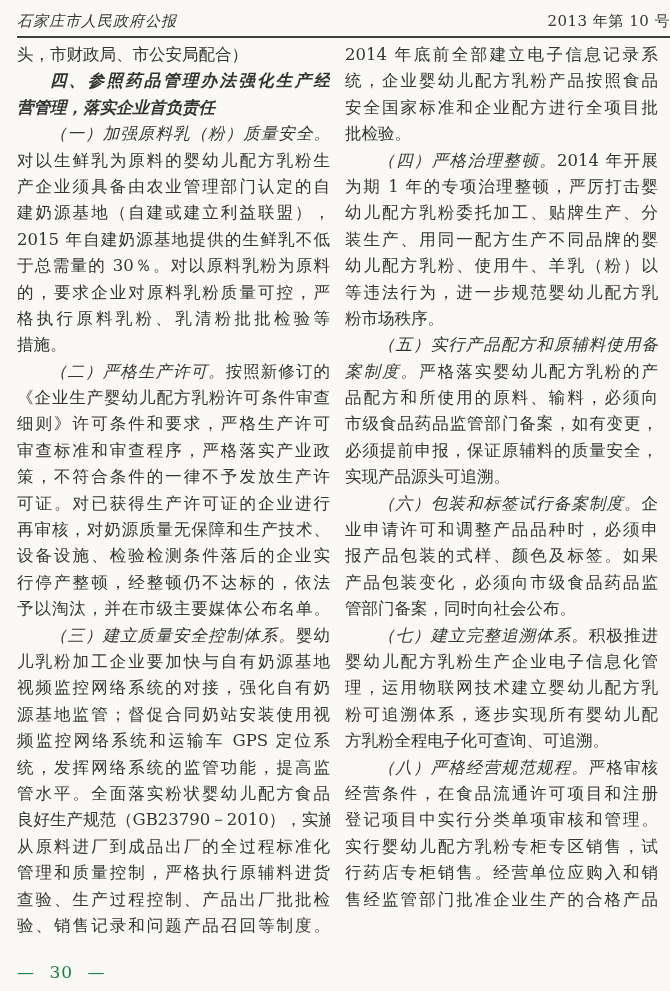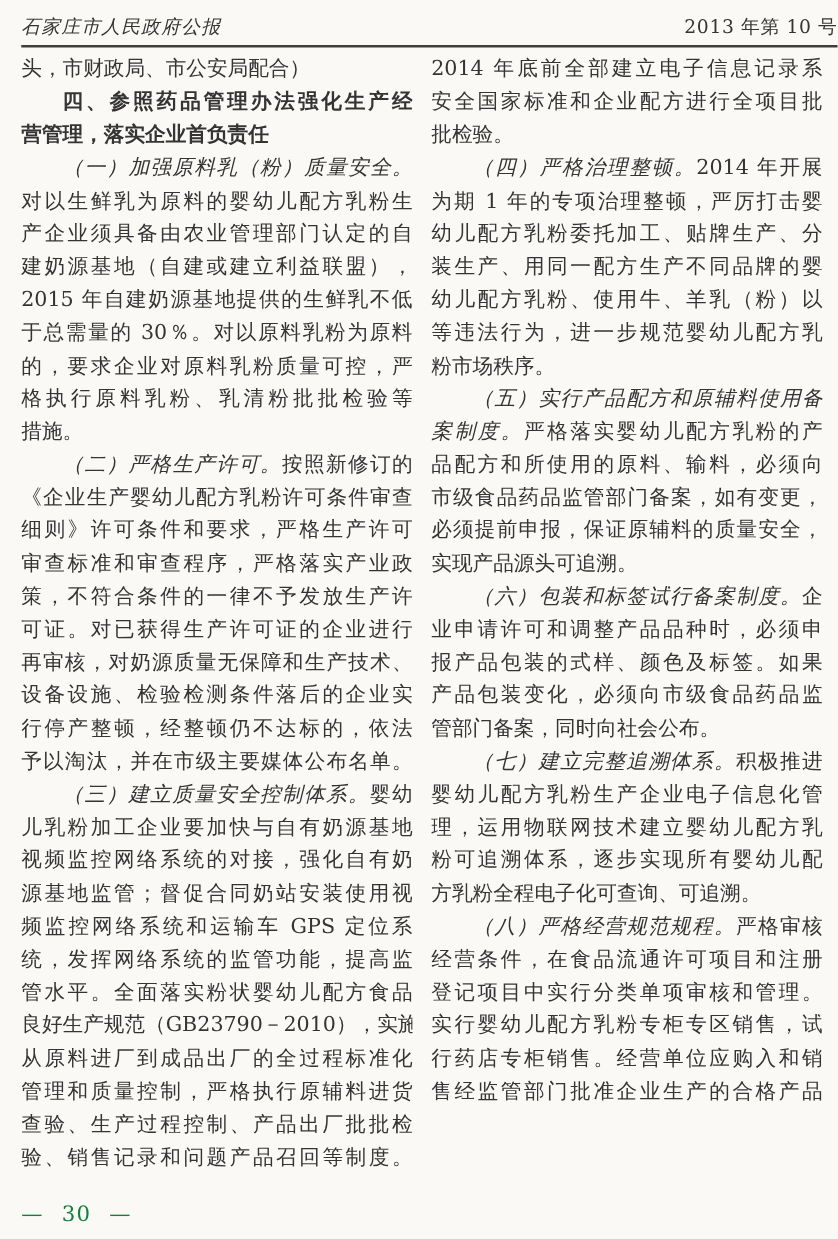--- a/index.html
+++ b/index.html
@@ -32,20 +32,21 @@
     font-size: 16.5px;
     text-align: justify; text-align-last: justify;
     overflow: hidden; white-space: nowrap;
   }
   .line.short { text-align: left; text-align-last: left; }
   .line.indent { text-indent: 33px; }
   .seg-n { }
   .seg-b {
     font-family: "DejaVu Sans", "Liberation Sans", sans-serif;
     font-weight: bold;
+    font-style: italic;
   }
   .seg-k { font-style: italic; }
   .page-number {
     position: absolute; top: 962px; left: 17px;
     font-size: 17px; word-spacing: 8px; letter-spacing: 1px;
     color: #15803d;
   }
 </style>
 </head>
 <body style="--bg: #faf9f6; --ink: #343434; --rule: #3e3e3e;">
@@ -87,20 +88,21 @@
       <div class="line"><span class="seg-n">统，发挥网络系统的监管功能，提高监</span></div>
       <div class="line"><span class="seg-n">管水平。全面落实粉状婴幼儿配方食品</span></div>
       <div class="line"><span class="seg-n">良好生产规范（GB23790－2010），实施</span></div>
       <div class="line"><span class="seg-n">从原料进厂到成品出厂的全过程标准化</span></div>
       <div class="line"><span class="seg-n">管理和质量控制，严格执行原辅料进货</span></div>
       <div class="line"><span class="seg-n">查验、生产过程控制、产品出厂批批检</span></div>
       <div class="line"><span class="seg-n">验、销售记录和问题产品召回等制度。</span></div>
     </div>
   <div class="col">
       <div class="line"><span class="seg-n">2014 年底前全部建立电子信息记录系</span></div>
+      <div class="line"><span class="seg-n">统，企业婴幼儿配方乳粉产品按照食品</span></div>
       <div class="line"><span class="seg-n">安全国家标准和企业配方进行全项目批</span></div>
       <div class="line short"><span class="seg-n">批检验。</span></div>
       <div class="line indent"><span class="seg-k">（四）严格治理整顿。</span><span class="seg-n">2014 年开展</span></div>
       <div class="line"><span class="seg-n">为期 1 年的专项治理整顿，严厉打击婴</span></div>
       <div class="line"><span class="seg-n">幼儿配方乳粉委托加工、贴牌生产、分</span></div>
       <div class="line"><span class="seg-n">装生产、用同一配方生产不同品牌的婴</span></div>
       <div class="line"><span class="seg-n">幼儿配方乳粉、使用牛、羊乳（粉）以</span></div>
       <div class="line"><span class="seg-n">等违法行为，进一步规范婴幼儿配方乳</span></div>
       <div class="line short"><span class="seg-n">粉市场秩序。</span></div>
       <div class="line indent"><span class="seg-k">（五）实行产品配方和原辅料使用备</span></div>

